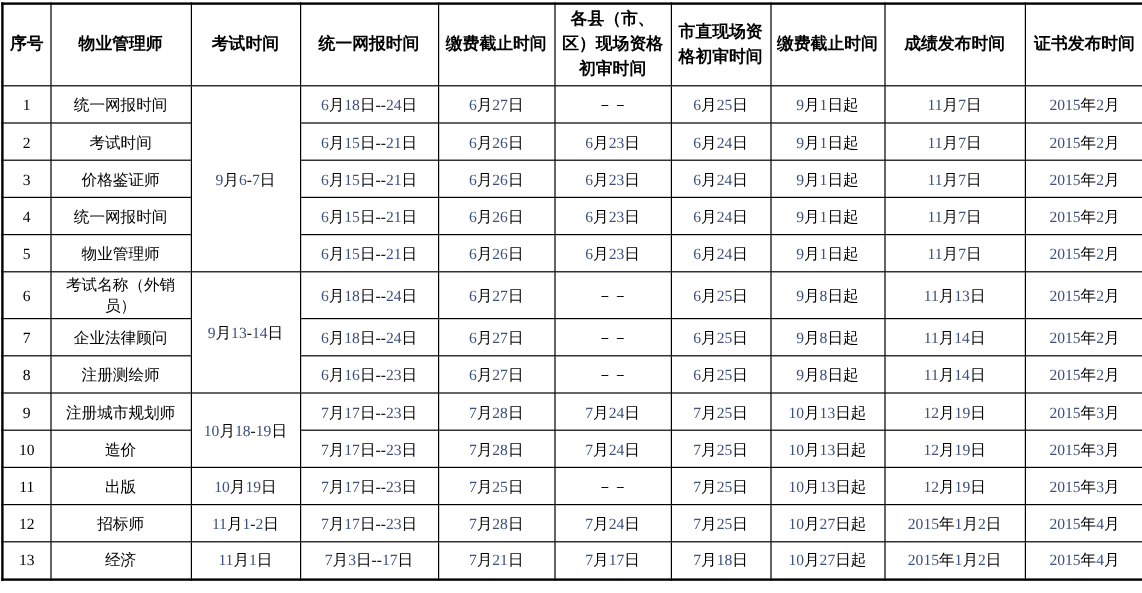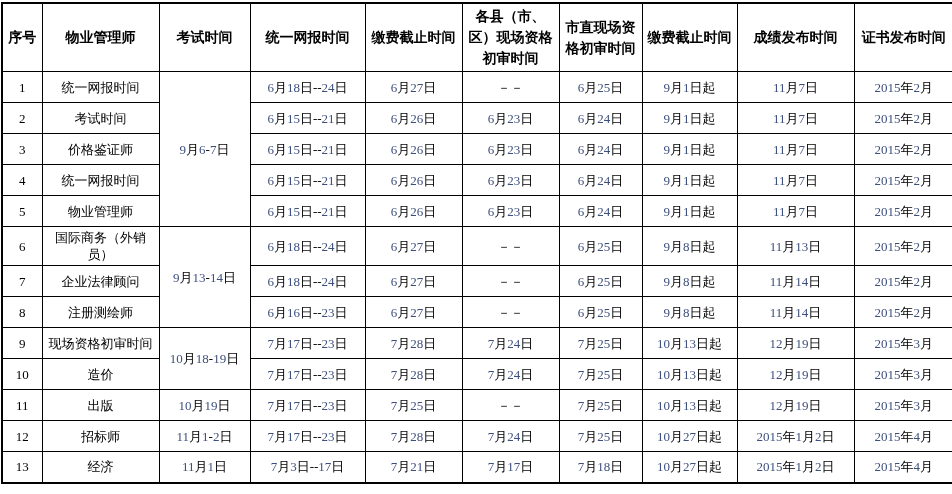--- a/index.html
+++ b/index.html
@@ -140,21 +140,21 @@
     <td><span class="num">6</span>月<span class="num">15</span>日--<span class="num">21</span>日</td>
     <td><span class="num">6</span>月<span class="num">26</span>日</td>
     <td><span class="num">6</span>月<span class="num">23</span>日</td>
     <td><span class="num">6</span>月<span class="num">24</span>日</td>
     <td><span class="num">9</span>月<span class="num">1</span>日起</td>
     <td><span class="num">11</span>月<span class="num">7</span>日</td>
     <td><span class="num">2015</span>年<span class="num">2</span>月</td>
   </tr>
         <tr>
     <td>6</td>
-    <td>国际商务（外销员）</td>
+    <td>考试名称（外销员）</td>
     <td rowspan="3"><span class="num">9</span>月<span class="num">13</span>-<span class="num">14</span>日</td>
     <td><span class="num">6</span>月<span class="num">18</span>日--<span class="num">24</span>日</td>
     <td><span class="num">6</span>月<span class="num">27</span>日</td>
     <td>－－</td>
     <td><span class="num">6</span>月<span class="num">25</span>日</td>
     <td><span class="num">9</span>月<span class="num">8</span>日起</td>
     <td><span class="num">11</span>月<span class="num">13</span>日</td>
     <td><span class="num">2015</span>年<span class="num">2</span>月</td>
   </tr>
         <tr>
@@ -176,21 +176,21 @@
     <td><span class="num">6</span>月<span class="num">16</span>日--<span class="num">23</span>日</td>
     <td><span class="num">6</span>月<span class="num">27</span>日</td>
     <td>－－</td>
     <td><span class="num">6</span>月<span class="num">25</span>日</td>
     <td><span class="num">9</span>月<span class="num">8</span>日起</td>
     <td><span class="num">11</span>月<span class="num">14</span>日</td>
     <td><span class="num">2015</span>年<span class="num">2</span>月</td>
   </tr>
         <tr>
     <td>9</td>
-    <td>现场资格初审时间</td>
+    <td>注册城市规划师</td>
     <td rowspan="2"><span class="num">10</span>月<span class="num">18</span>-<span class="num">19</span>日</td>
     <td><span class="num">7</span>月<span class="num">17</span>日--<span class="num">23</span>日</td>
     <td><span class="num">7</span>月<span class="num">28</span>日</td>
     <td><span class="num">7</span>月<span class="num">24</span>日</td>
     <td><span class="num">7</span>月<span class="num">25</span>日</td>
     <td><span class="num">10</span>月<span class="num">13</span>日起</td>
     <td><span class="num">12</span>月<span class="num">19</span>日</td>
     <td><span class="num">2015</span>年<span class="num">3</span>月</td>
   </tr>
         <tr>

